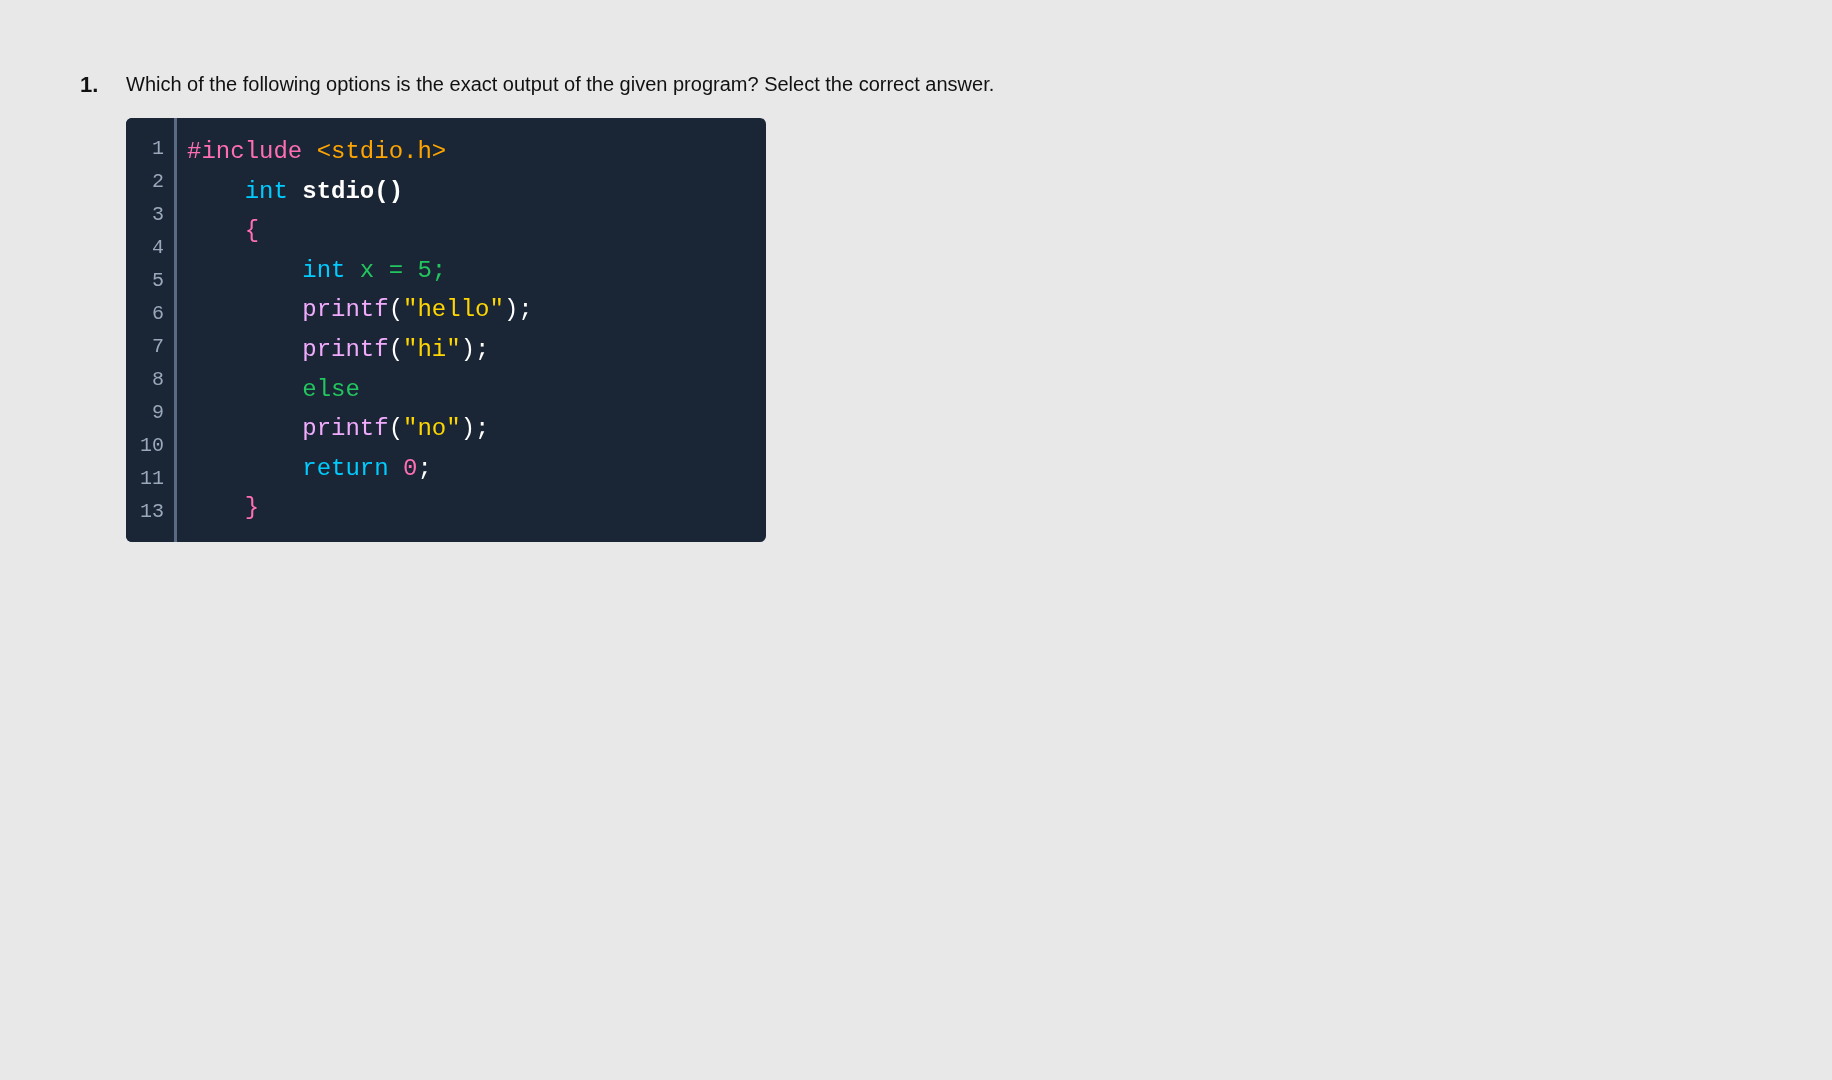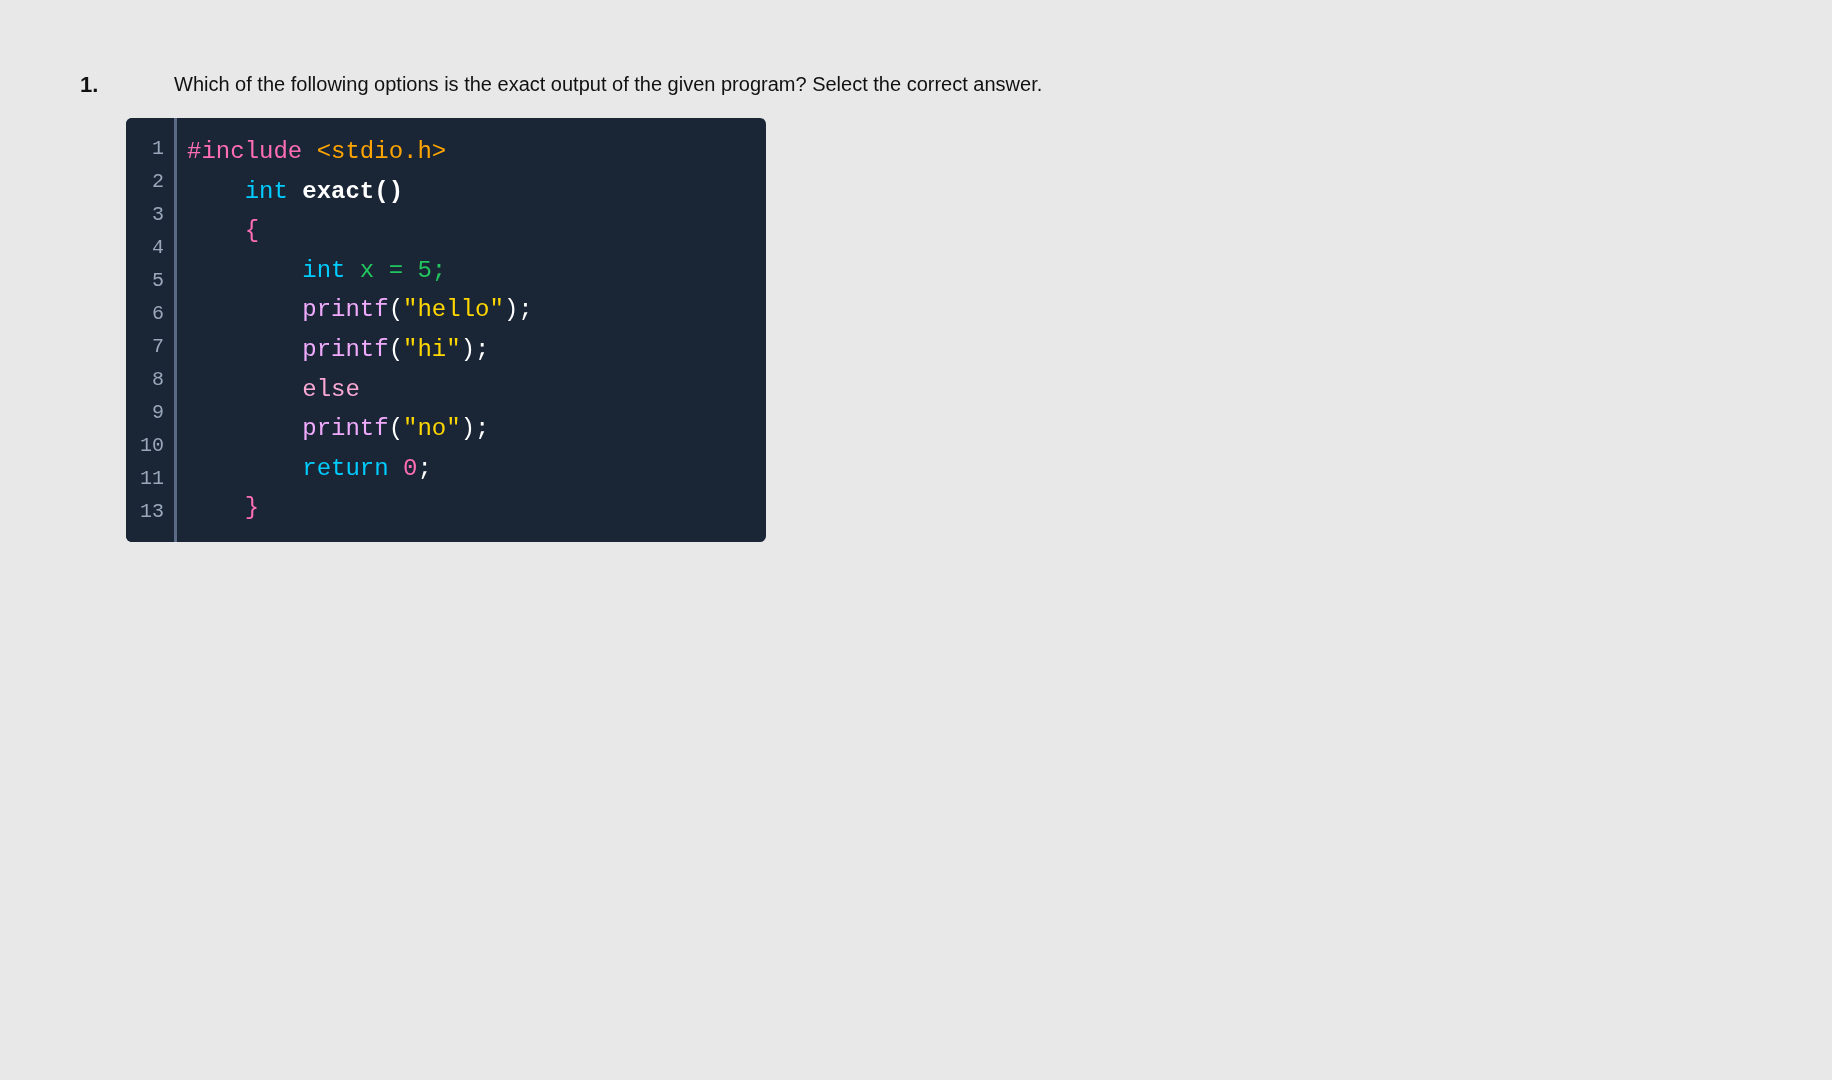--- a/index.html
+++ b/index.html
@@ -42,21 +42,20 @@
     .question-body {
       display: flex;
       flex-direction: column;
       gap: 20px;
     }
 
     .question-text {
       font-size: 20px;
       color: #111;
       line-height: 1.4;
-      margin-left: 48px;
     }
 
     .code-block {
       background-color: #1a2535;
       border-radius: 6px;
       padding: 0;
       width: 640px;
       overflow: hidden;
       display: flex;
       flex-direction: row;
@@ -99,21 +98,21 @@
     
     .kw-include { color: #ff6eb4; } 
     .kw-header { color: #ffa500; } 
     .kw-int { color: #00ccff; } 
     .kw-main { color: #ffffff; font-weight: bold; } 
     .kw-brace { color: #ff6eb4; } 
     .kw-int2 { color: #00ccff; } 
     .kw-if { color: #00ccff; } 
     .kw-printf { color: #f0abfc; } 
     .kw-string { color: #ffd700; } 
-    .kw-else { color: #f9a8d4; text-align: center; } 
+    .kw-else { color: #22c55e; text-align: center; } 
     .kw-return { color: #00ccff; } 
     .kw-zero { color: #ff6eb4; } 
   </style>
 </head>
 <body>
 
 <div class="page-content">
   <div class="question-container">
     <span class="question-number">1.</span>
     <div class="question-body">
@@ -133,21 +132,21 @@
           <span class="line-num">9</span>
           <span class="line-num">10</span>
           <span class="line-num">11</span>
           <span class="line-num">13</span>
         </div>
 
         <div class="code-content">
 
           <div class="code-line"><span class="kw-include">#include</span> <span class="kw-header">&lt;stdio.h&gt;</span></div>
 
-          <div class="code-line">    <span class="kw-int">int</span> <span class="kw-main">exact()</span></div>
+          <div class="code-line">    <span class="kw-int">int</span> <span class="kw-main">stdio()</span></div>
 
           <div class="code-line">    <span class="kw-brace">{</span></div>
 
           <div class="code-line">        <span class="kw-int2">int</span> <span style="color:#22c55e;">x = 5;</span></div>
 
 
           <div class="code-line">        <span class="kw-printf">printf</span><span style="color:#ffffff;">(</span><span class="kw-string">"hello"</span><span style="color:#ffffff;">);</span></div>
 
 
           <div class="code-line">        <span class="kw-printf">printf</span><span style="color:#ffffff;">(</span><span class="kw-string">"hi"</span><span style="color:#ffffff;">);</span></div>

